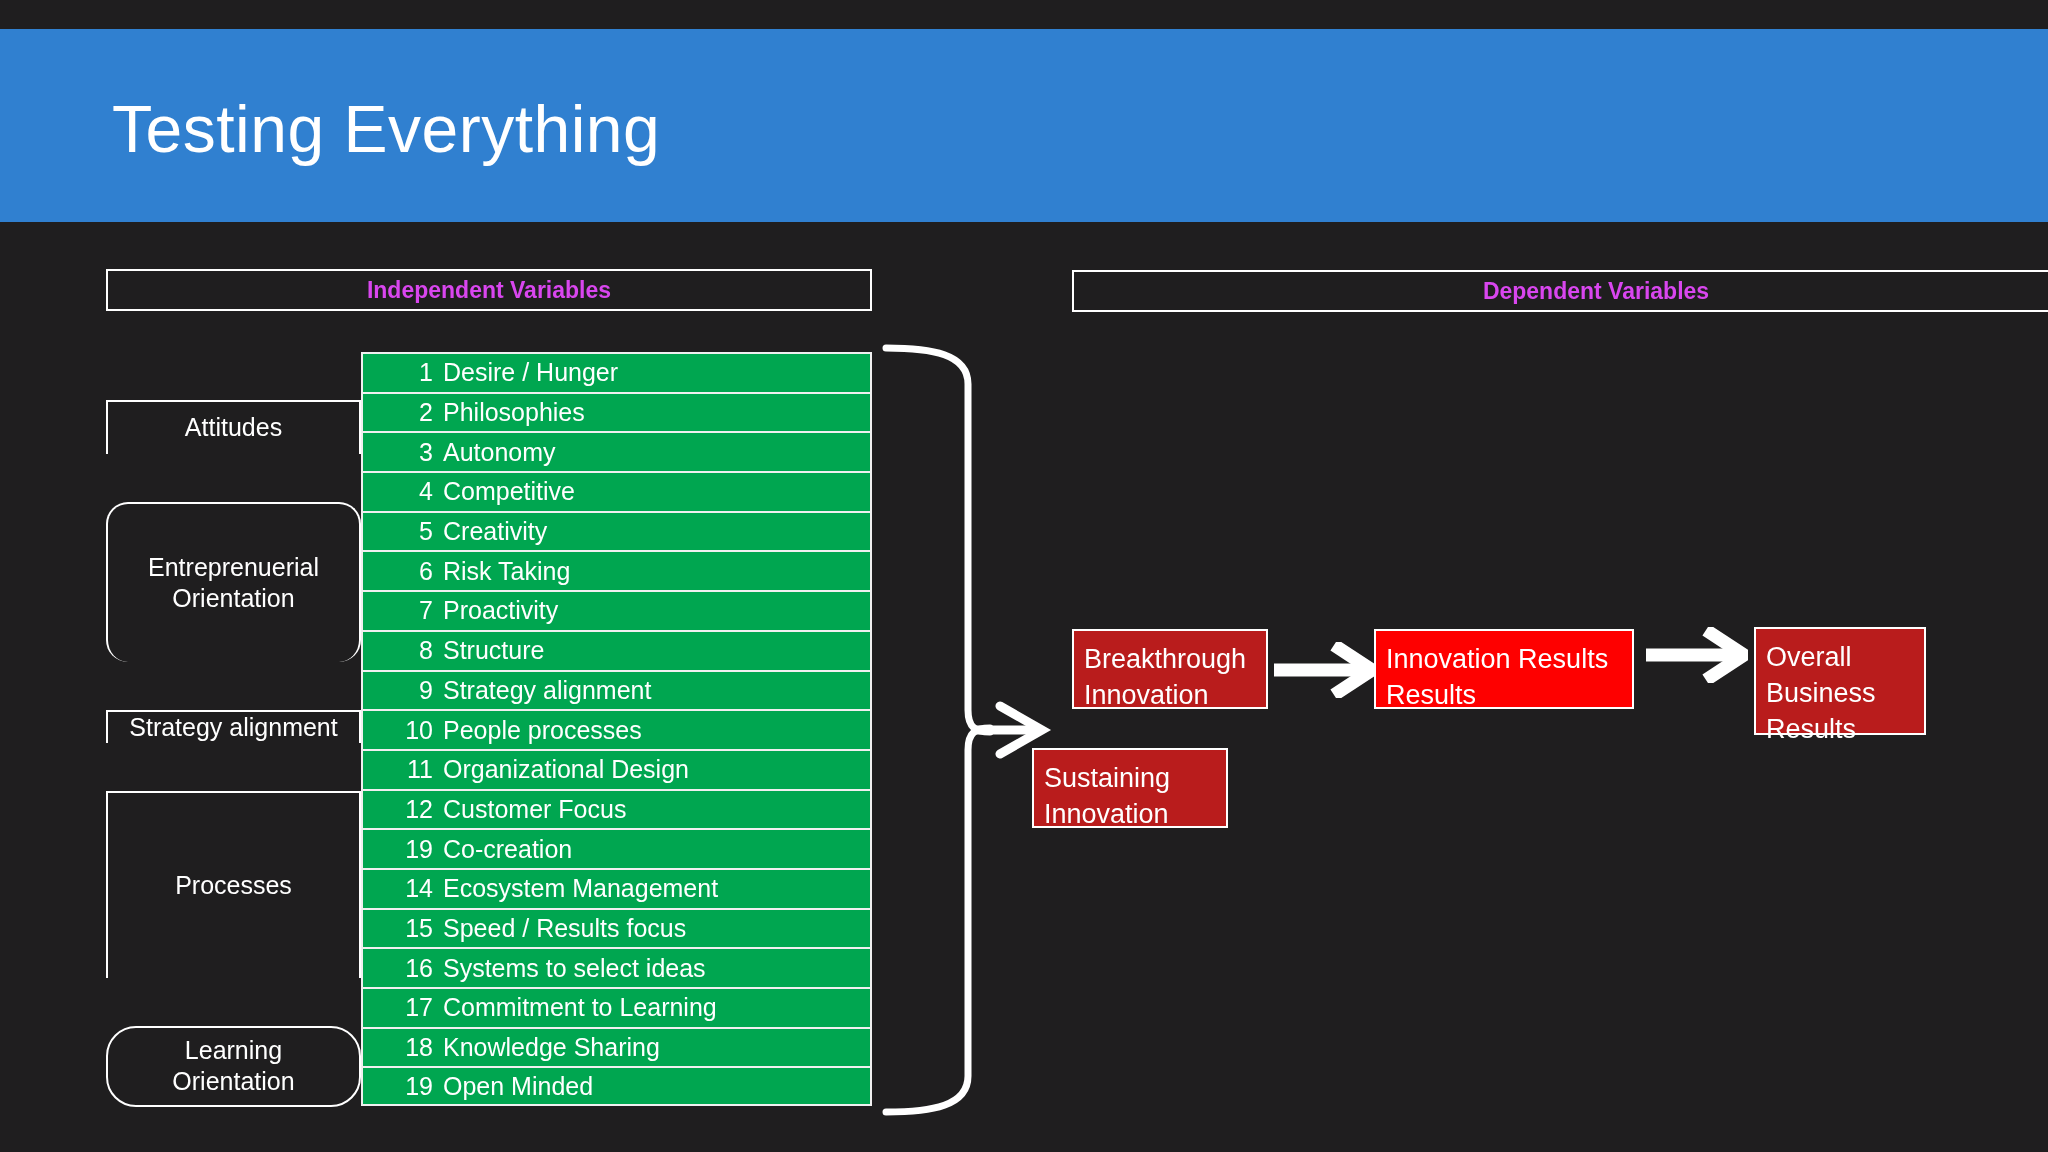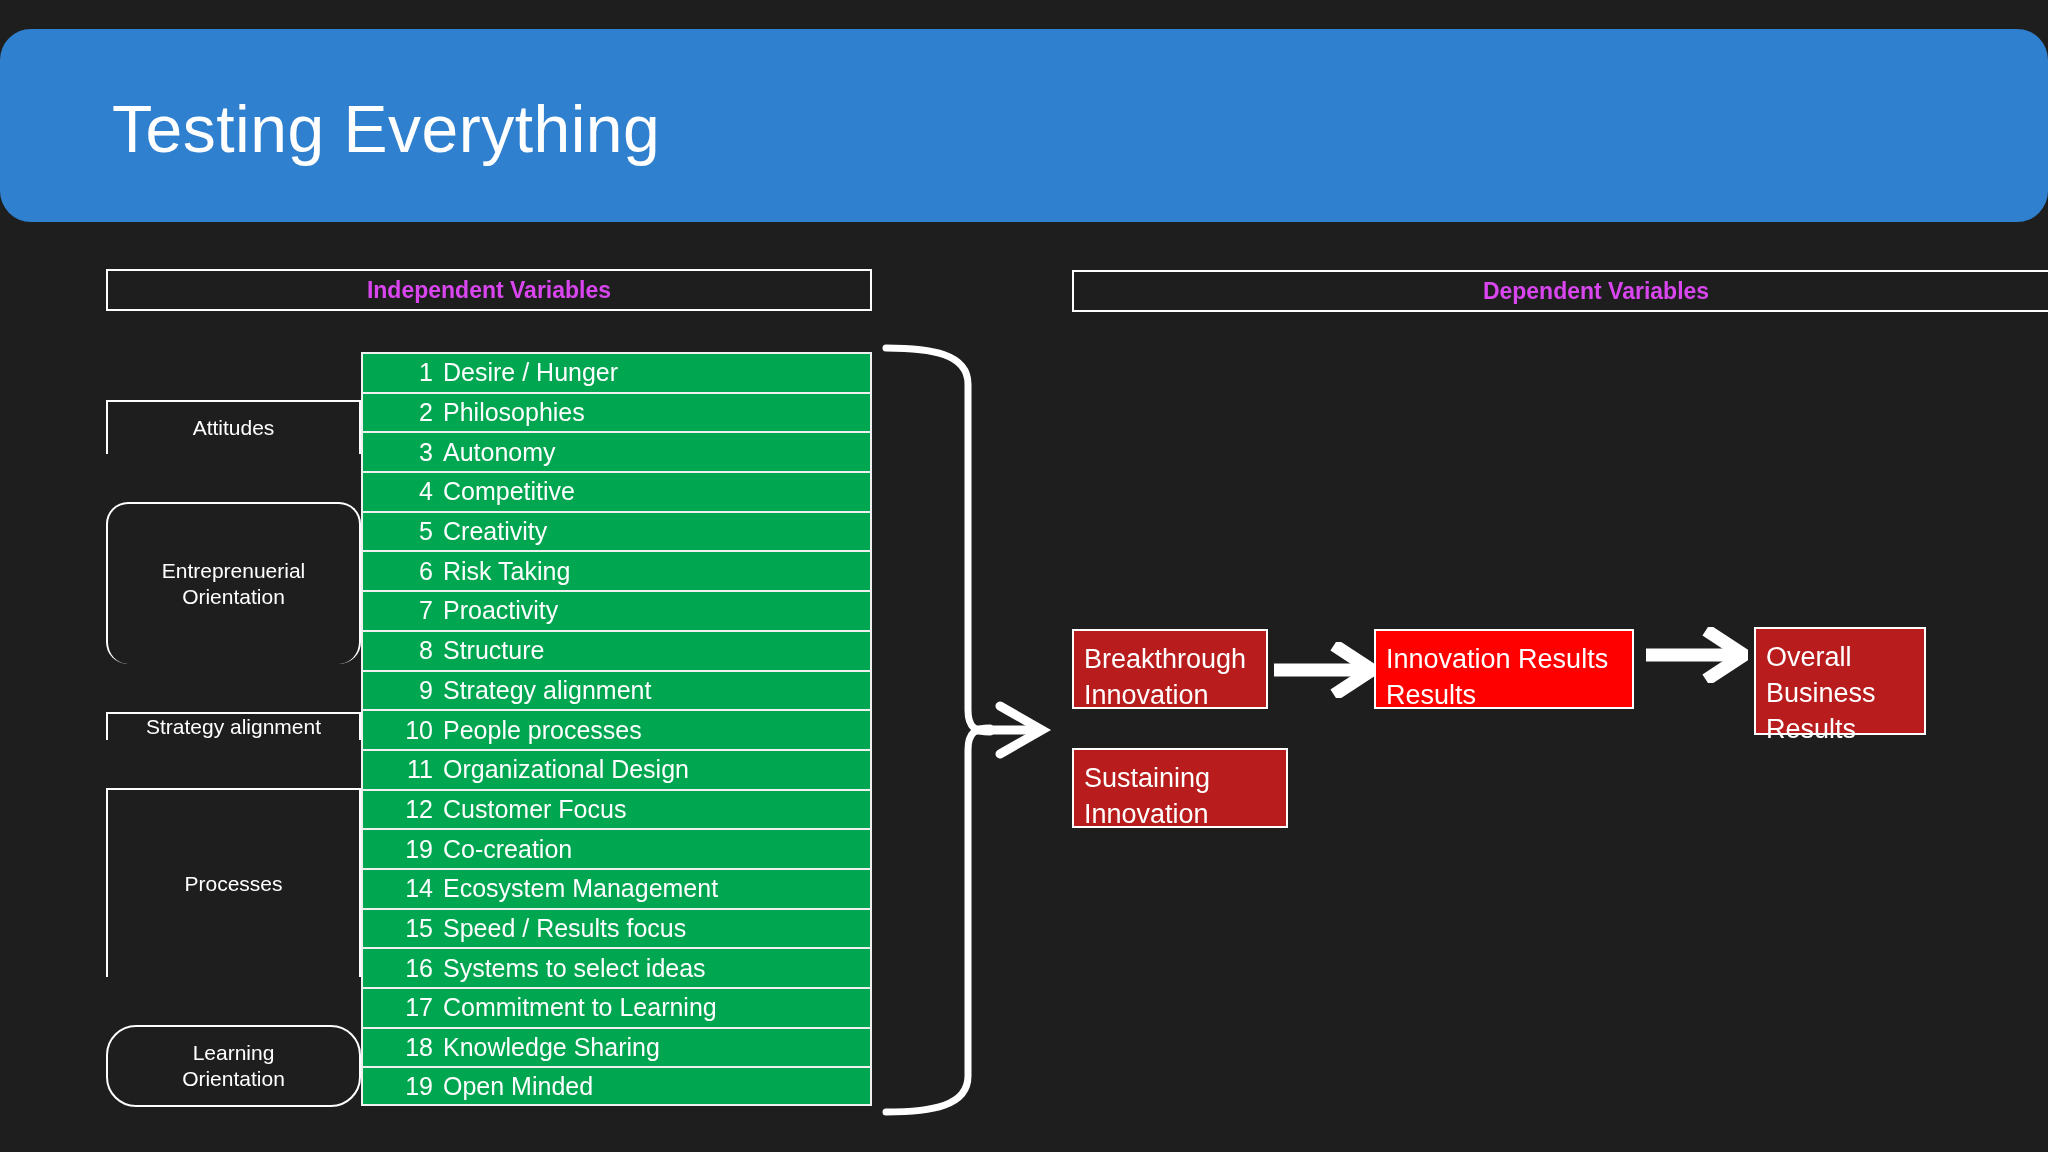--- a/index.html
+++ b/index.html
@@ -17,21 +17,20 @@
   }
 
   
   #title-banner {
     position: absolute;
     left: 0;
     top: 29px;
     width: 2048px;
     height: 193px;
     background: #3080d0;
-    border-radius: 31px;
   }
   #title-text {
     position: absolute;
     left: 112px;
     top: 62px;
     font-size: 66px;
     font-weight: 400;
     color: #ffffff;
     letter-spacing: 0.5px;
     white-space: nowrap;
@@ -76,21 +75,21 @@
     flex: none;
     display: flex;
     flex-direction: column;
   }
   .cat-cell {
     box-sizing: border-box;
     border: 2px solid #ffffff;
     border-bottom-width: 0;
     background: #1f1e1f;
     color: #ffffff;
-    font-size: 21px;
+    font-size: 25px;
     display: flex;
     align-items: center;
     justify-content: center;
     text-align: center;
     line-height: 1.25;
     white-space: pre-line;
     margin-top: 48px;
   }
   .cat-cell:last-child {
     border-bottom-width: 2px;
@@ -149,23 +148,23 @@
     padding: 10px 8px 8px 10px;
     white-space: pre-line;
   }
   #dv-breakthrough {
     left: 1072px;
     top: 629px;
     width: 196px;
     height: 80px;
   }
   #dv-sustaining {
-    left: 1072px;
+    left: 1032px;
     top: 748px;
-    width: 216px;
+    width: 196px;
     height: 80px;
   }
   #dv-innovation-results {
     left: 1374px;
     top: 629px;
     width: 260px;
     height: 80px;
     background: #fe0000;
     border-color: #ffffff;
   }

